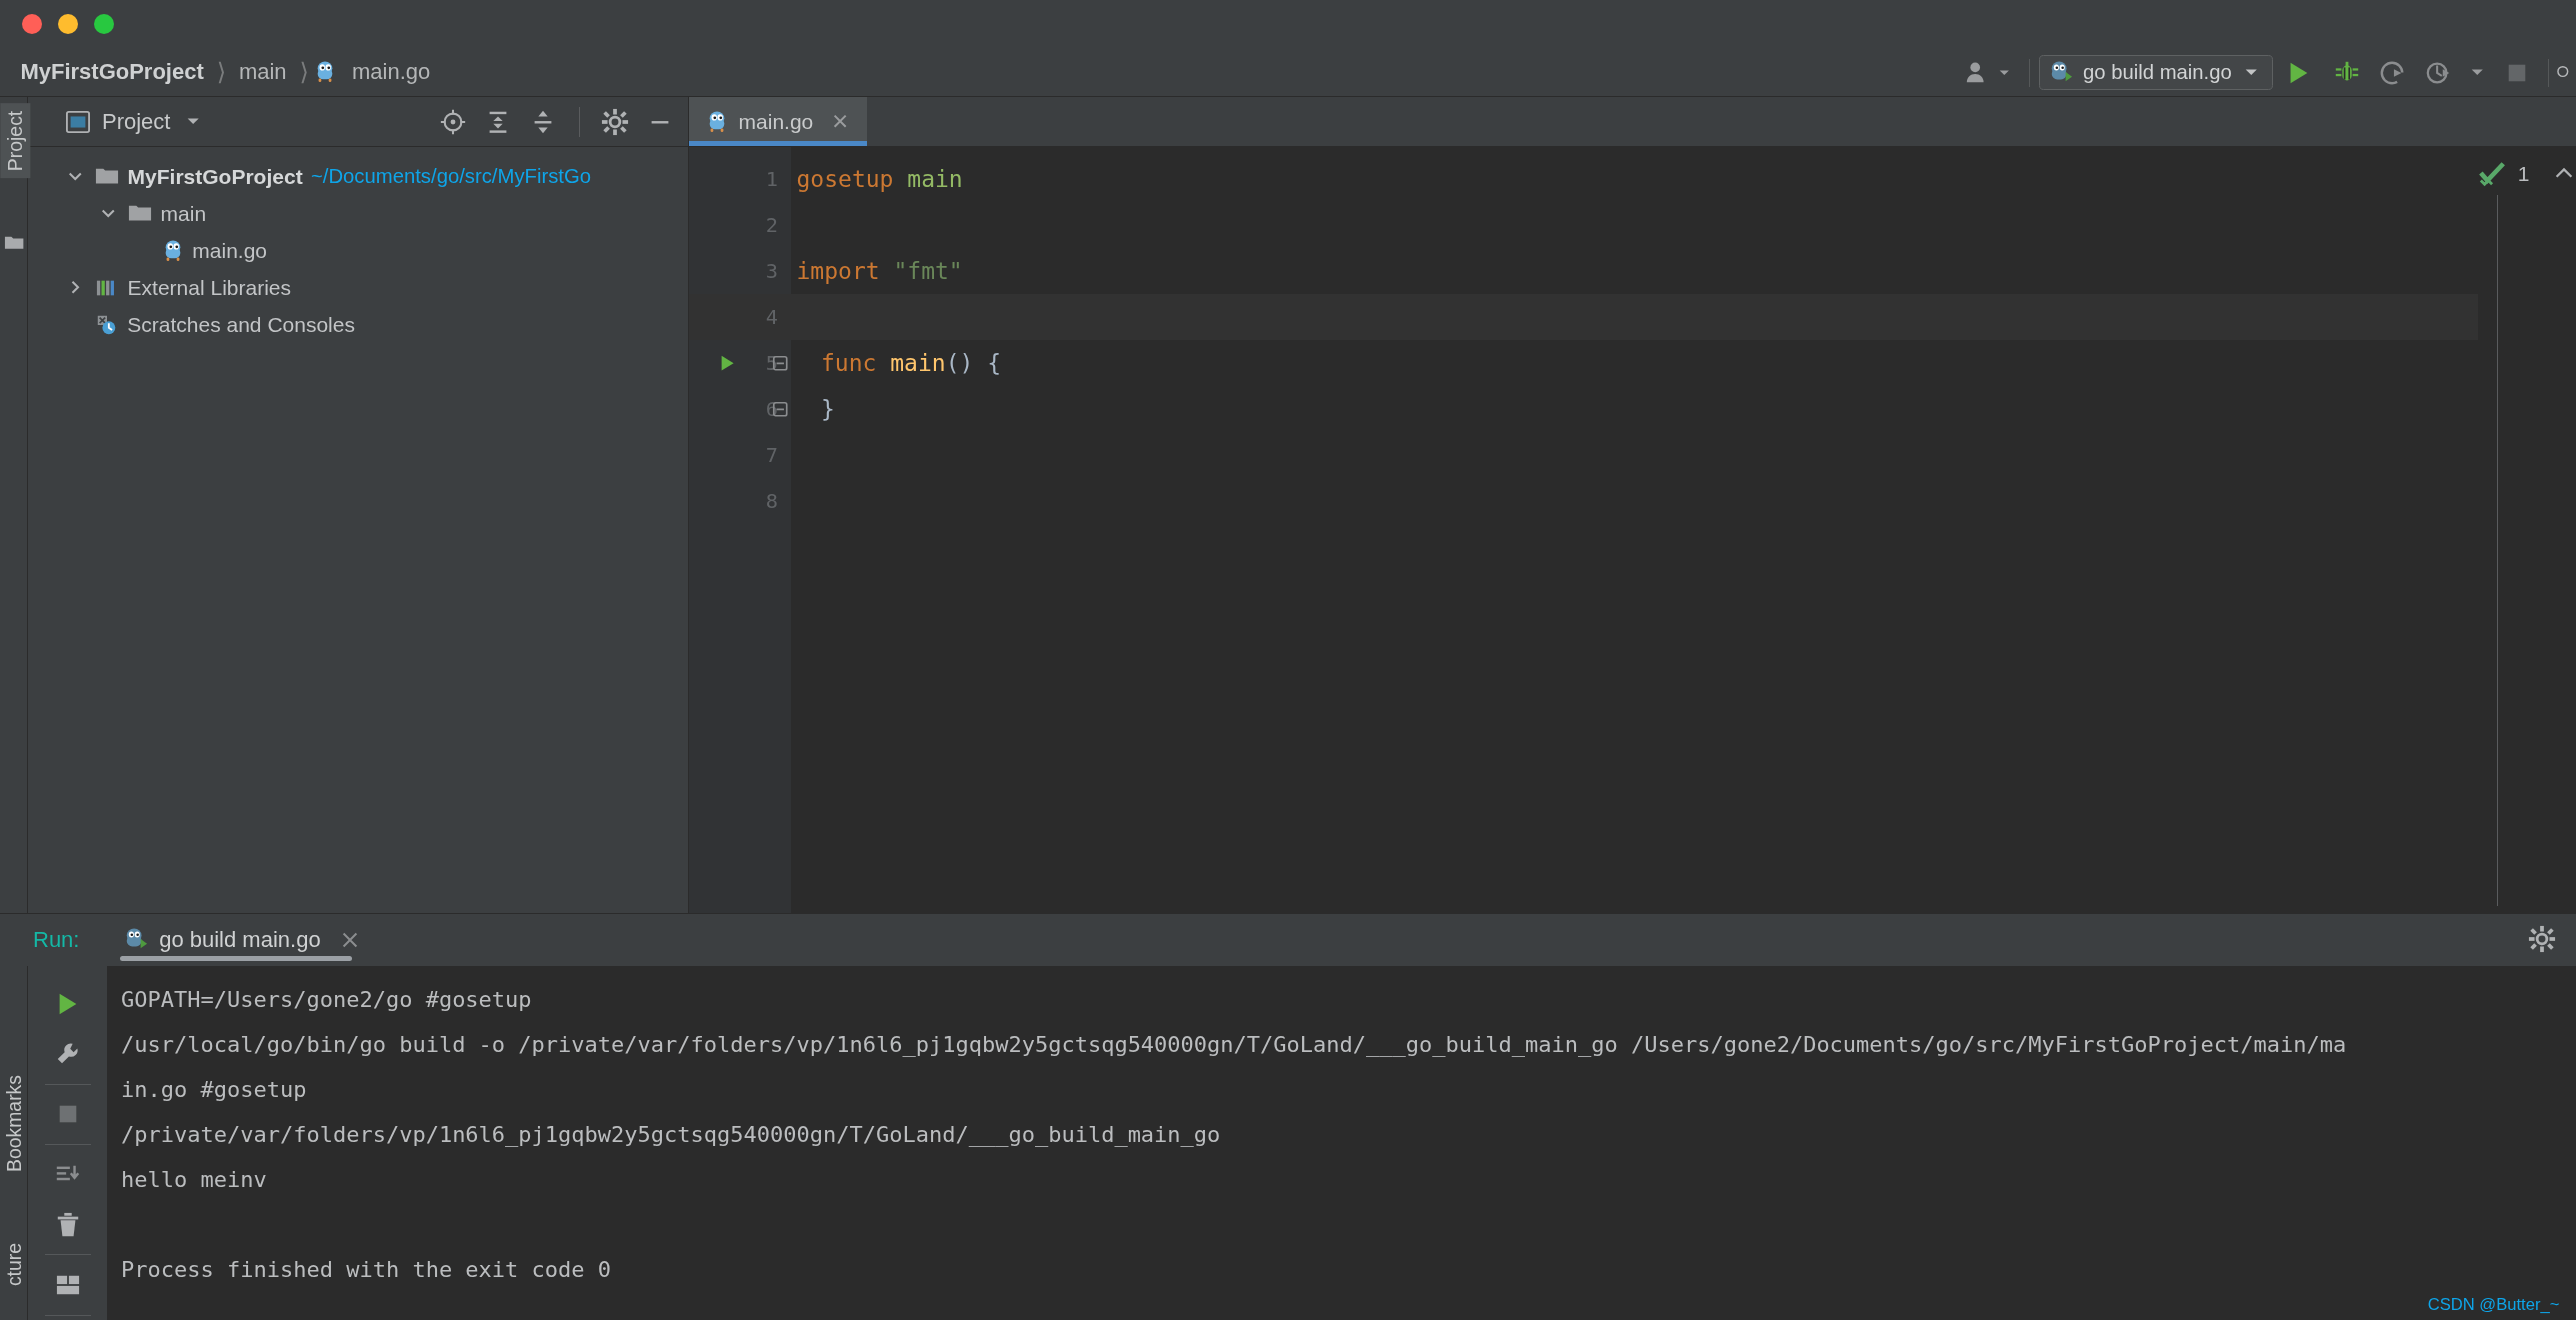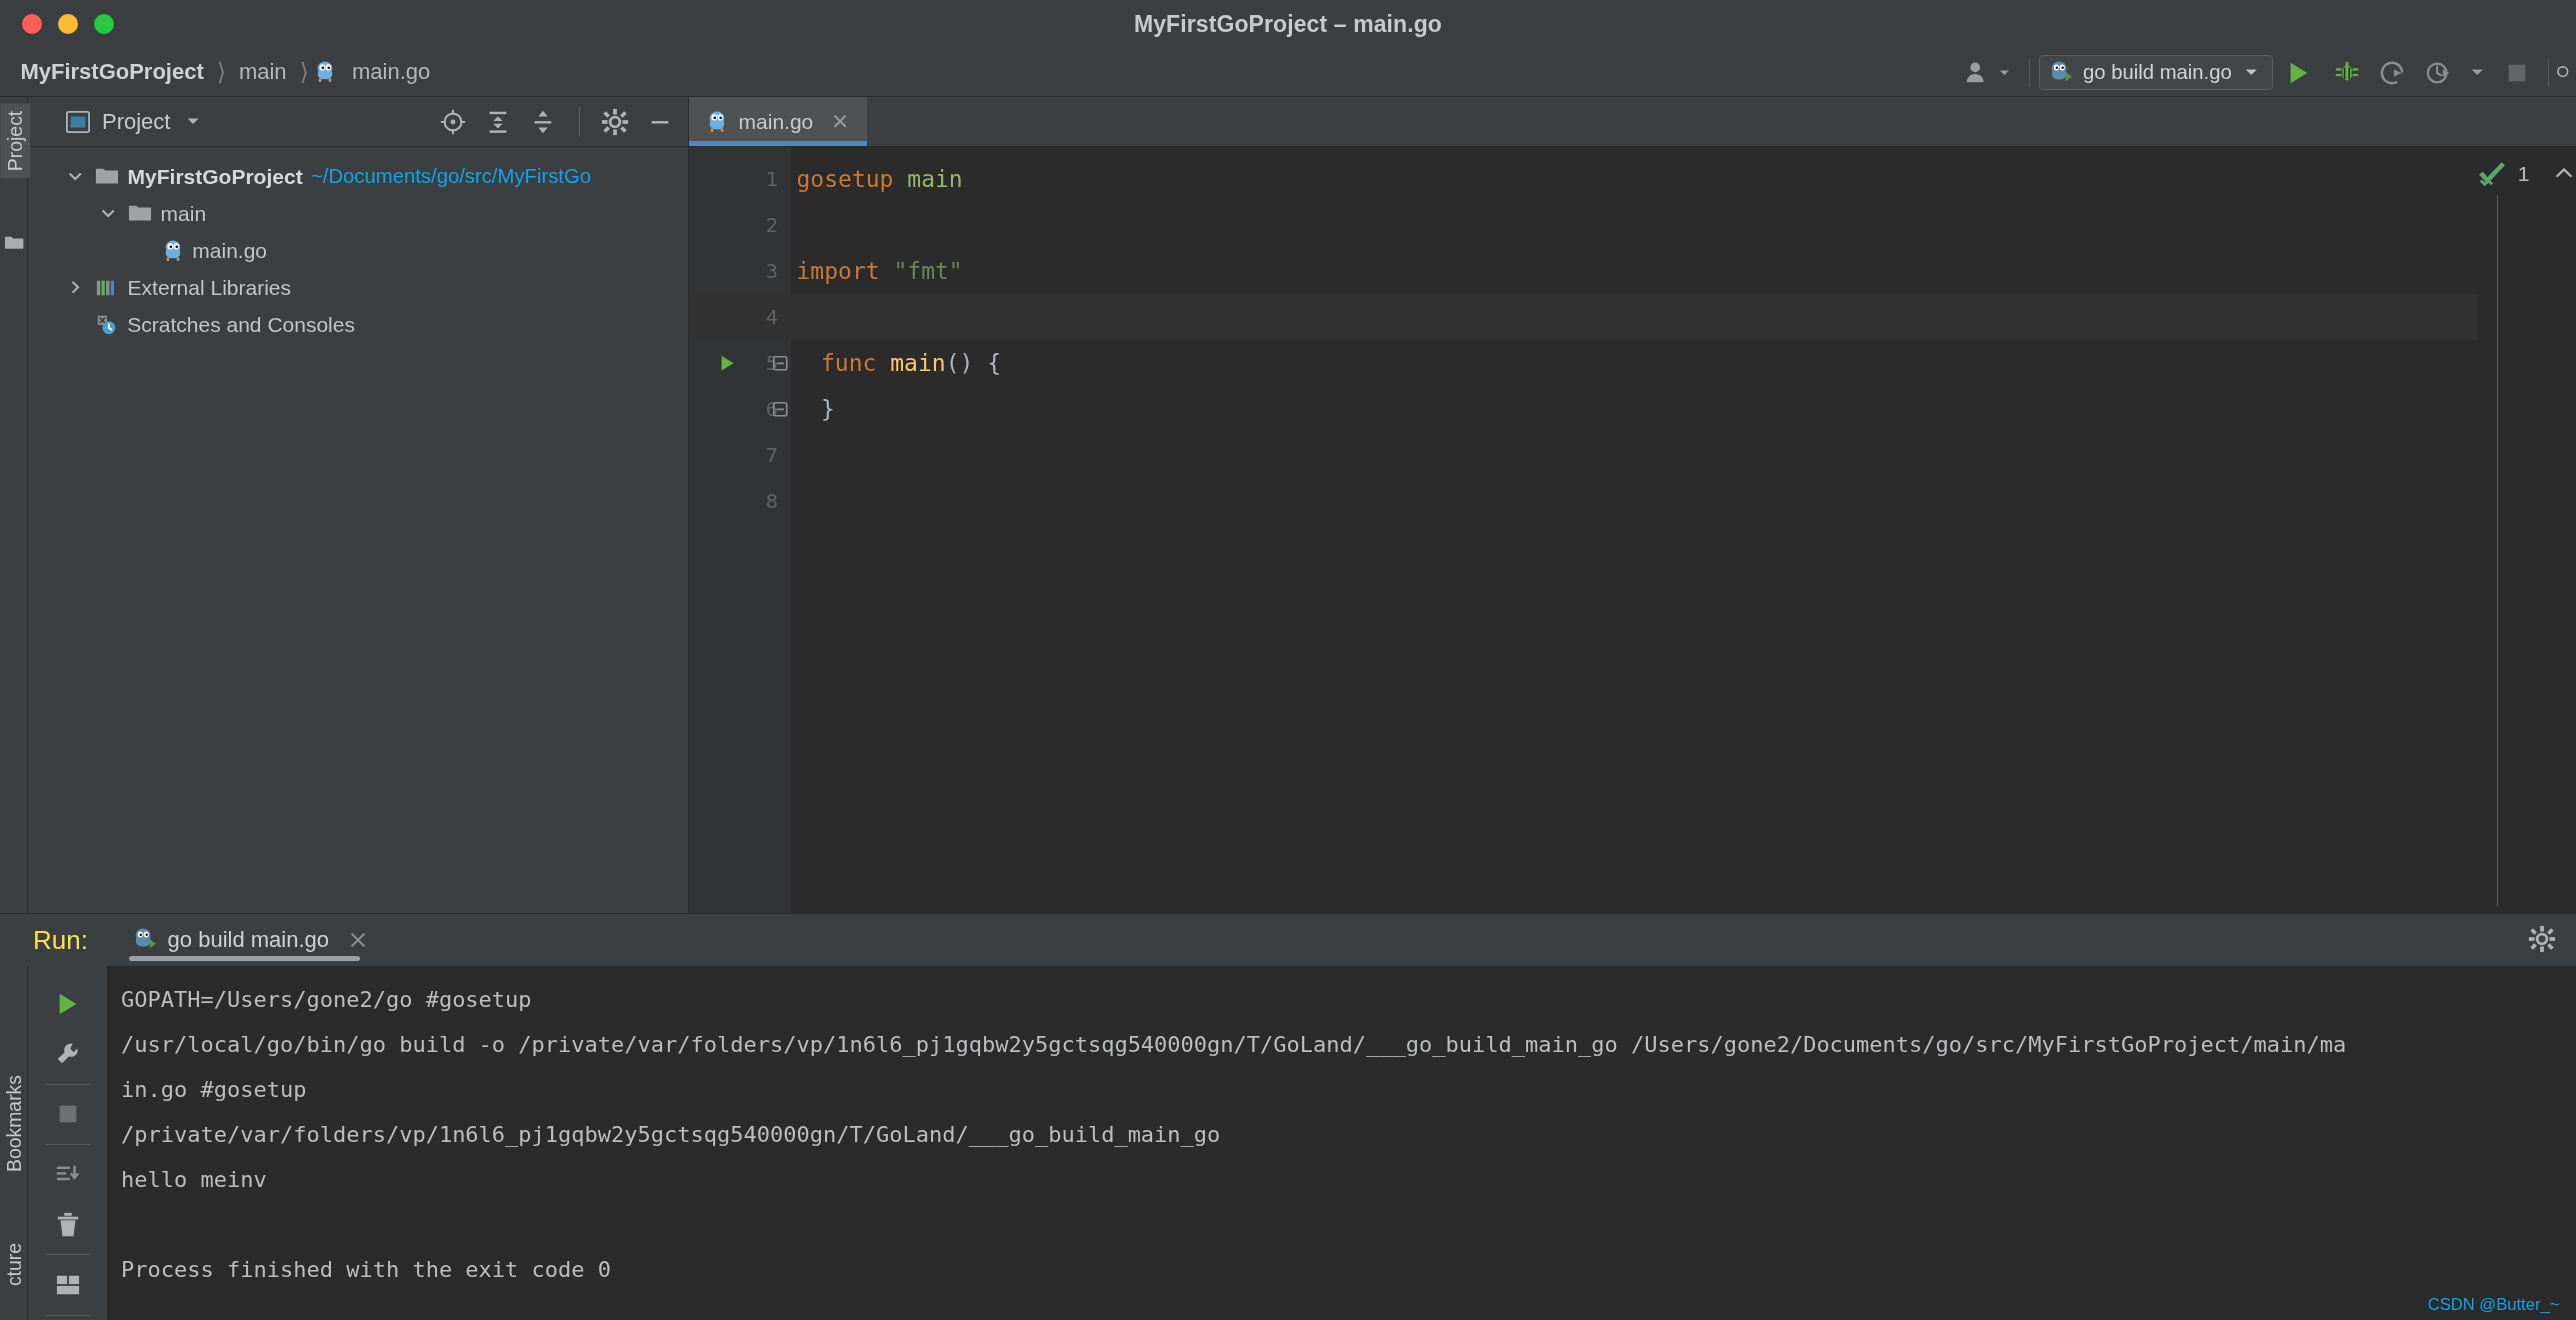--- a/index.html
+++ b/index.html
@@ -145,21 +145,21 @@
   }
   .inspect-count { font-size: 21px; color: #bbbdbf; font-family: "Liberation Sans", sans-serif; }
   .rail-divider { position: absolute; top: 48px; bottom: 7.4px; left: 19.4px; width: 0.9px; background: #5a5c5e; }
 
   
   .run-window { flex: 0 0 auto; background: #3c3f41; display: flex; flex-direction: column; height: 407px; border-top: 0.9px solid #2b2b2b; }
   .run-header {
     height: 52px; flex: 0 0 52px; display: flex; align-items: center;
     padding-left: 33px; position: relative;
   }
-  .run-label { font-size: 26px; color: #fde047; margin-right: 41px; }
+  .run-label { font-size: 22px; color: #14b8a6; margin-right: 41px; }
   .run-tab {
     display: flex; align-items: center; gap: 11px; position: relative;
     height: 52px; padding: 0 3.7px;
   }
   .run-tab-label { font-size: 22px; color: #d0d2d3; }
   .run-tab-underline { position: absolute; left: 0; right: 13px; bottom: 5.5px; height: 4.6px; background: #9ba0a5; border-radius: 2.8px; }
   .run-gear { position: absolute; right: 20.3px; top: 11px; }
 
   .run-body { flex: 1 1 auto; display: flex; min-height: 0; }
   .run-side {
@@ -185,21 +185,20 @@
 <body>
 
 <div class="app">
 
   <div class="titlebar">
     <div class="traffic">
       <div class="dot red"></div>
       <div class="dot yellow"></div>
       <div class="dot green"></div>
     </div>
-    <div class="win-title">MyFirstGoProject – main.go</div>
   </div>
 
   <div class="navbar">
     <div class="breadcrumb">
       <span class="crumb bold">MyFirstGoProject</span>
       <span class="crumb-sep">⟩</span>
       <span class="crumb">main</span>
       <span class="crumb-sep">⟩</span>
       <span class="crumb-with-icon">
         <span>

